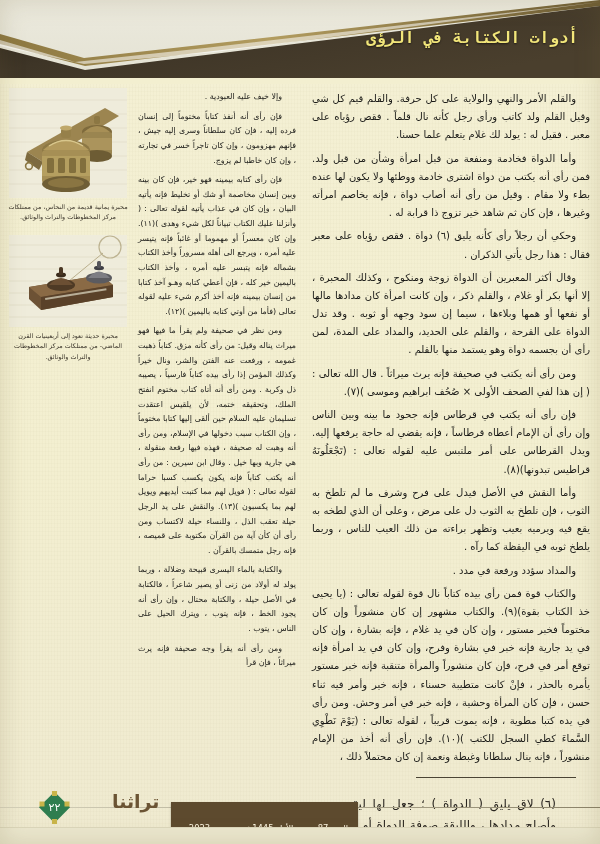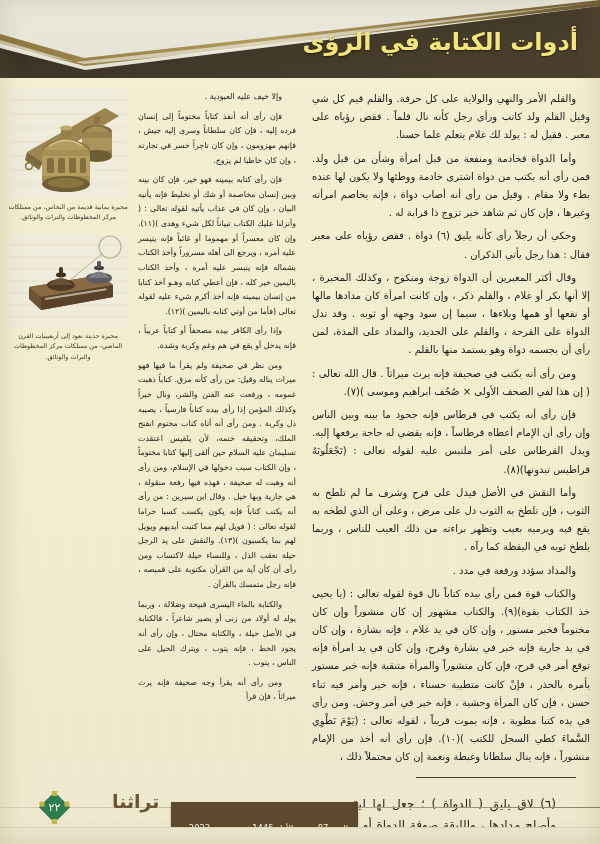--- a/index.html
+++ b/index.html
@@ -30,26 +30,27 @@
 
   
   .header{
     position:absolute;top:0;left:0;width:600px;height:84px;
     overflow:hidden;
   }
   .hdr-svg{display:block;}
   .hdr-title{
     position:absolute;top:28px;right:22px;
     color:#f2e67a;
-    font-size:24px;
+    font-size:16px;
     font-weight:bold;
     letter-spacing:.5px;
     text-shadow:0 1px 2px rgba(0,0,0,.55);
     direction:rtl;
     white-space:nowrap;
+    font-family:Liberation Mono, monospace;
   }
 
   
   .content{
     position:absolute;top:84px;left:0;width:600px;height:690px;
     display:flex;flex-direction:row;
     direction:rtl;
   }
   .col{
     box-sizing:border-box;
@@ -195,21 +196,20 @@
         <p class="fn">(١٠) سورة الأنبياء الآية ١٠٤.</p>
       </div>
     </div>
 
     <div class="col-left">
 
       <div class="col-left-text">
         <p class="body">وإلا خيف عليه العبودية .</p>
         <p class="body">فإن رأى أنه أنفذ كتاباً مختوماً إلى إنسان فرده إليه ، فإن كان سلطاناً وسرى إليه جيش ، فإنهم مهزومون ، وإن كان تاجراً خسر في تجارته ، وإن كان خاطبا لم يزوج.</p>
         <p class="body">فإن رأى كتابه بيمينه فهو خير، فإن كان بينه وبين إنسان مخاصمة أو شك أو تخليط فإنه يأتيه البيان ، وإن كان في عذاب يأتيه لقوله تعالى : ( وأنزلنا عليك الكتاب تبياناً لكل شيء وهدى )(١١). وإن كان معسراً أو مهموما أو غائباً فإنه يتيسر عليه أمره ، ويرجع الى أهله مسروراً وأخذ الكتاب بشماله فإنه يتبسر عليه أمره ، وأخذ الكتاب باليمين خير كله ، فإن أعطي كتابه وهـو آخذ كتابا من إنسان بيمينه فإنه أخذ أكرم شيء عليه لقوله تعالى (فأما من أوتي كتابه باليمين )(١٢).</p>
-        <p class="body">وإذا رأى الكافر بيده مصحفاً أو كتاباً عربياً ، فإنه يدخل أو يقع في هم وغم وكربة وشدة.</p>
         <p class="body">ومن نظر في صحيفة ولم يقرأ ما فيها فهو ميراث يناله وقيل: من رأى كأنه مزق. كتاباً ذهبت غمومه ، ورفعت عنه الفتن والشر، ونال خيراً وكذلك المؤمن إذا رأى بيده كتاباً فارسياً ، يصيبه ذل وكربة . ومن رأى أنه أتاه كتاب مختوم انفتح الملك، وتحقيقه ختمه، لأن يلقيس اعتقدت تسليمان عليه السلام حين ألقى إليها كتابا مختوماً ، وإن الكتاب سبب دخولها في الإسلام، ومن رأى أنه وهبت له صحيفة ، فهذه فيها رفعة منقولة ، هي جارية وبها خيل . وقال ابن سيرين : من رأى أنه يكتب كتاباً فإنه يكون يكسب كسبا حراما لقوله تعالى : ( فويل لهم مما كتبت أيديهم ويويل لهم بما يكسبون )(١٣). والنقش على يد الرجل حيلة تعقب الذل ، وللنساء حيلة لاكتساب ومن رأى أن كأن آية من القرآن مكتوبة على قميصه ، فإنه رجل متمسك بالقرآن .</p>
         <p class="body">والكتابة بالماء اليسرى قبيحة وضلالة ، وربما يولد له أولاد من زنى أو يصير شاعراً ، فالكتابة في الأصل حيلة ، والكتابة محتال ، وإن رأى أنه يجود الخط ، فإنه يتوب ، ويترك الحيل على الناس ، يتوب .</p>
         <p class="body">ومن رأى أنه يقرأ وجه صحيفة فإنه يرث ميراثاً ، فإن قرأ</p>
 
       </div>
 
       <div class="col-figs">
 
         <figure>
           <div class="fig-img fig2">

